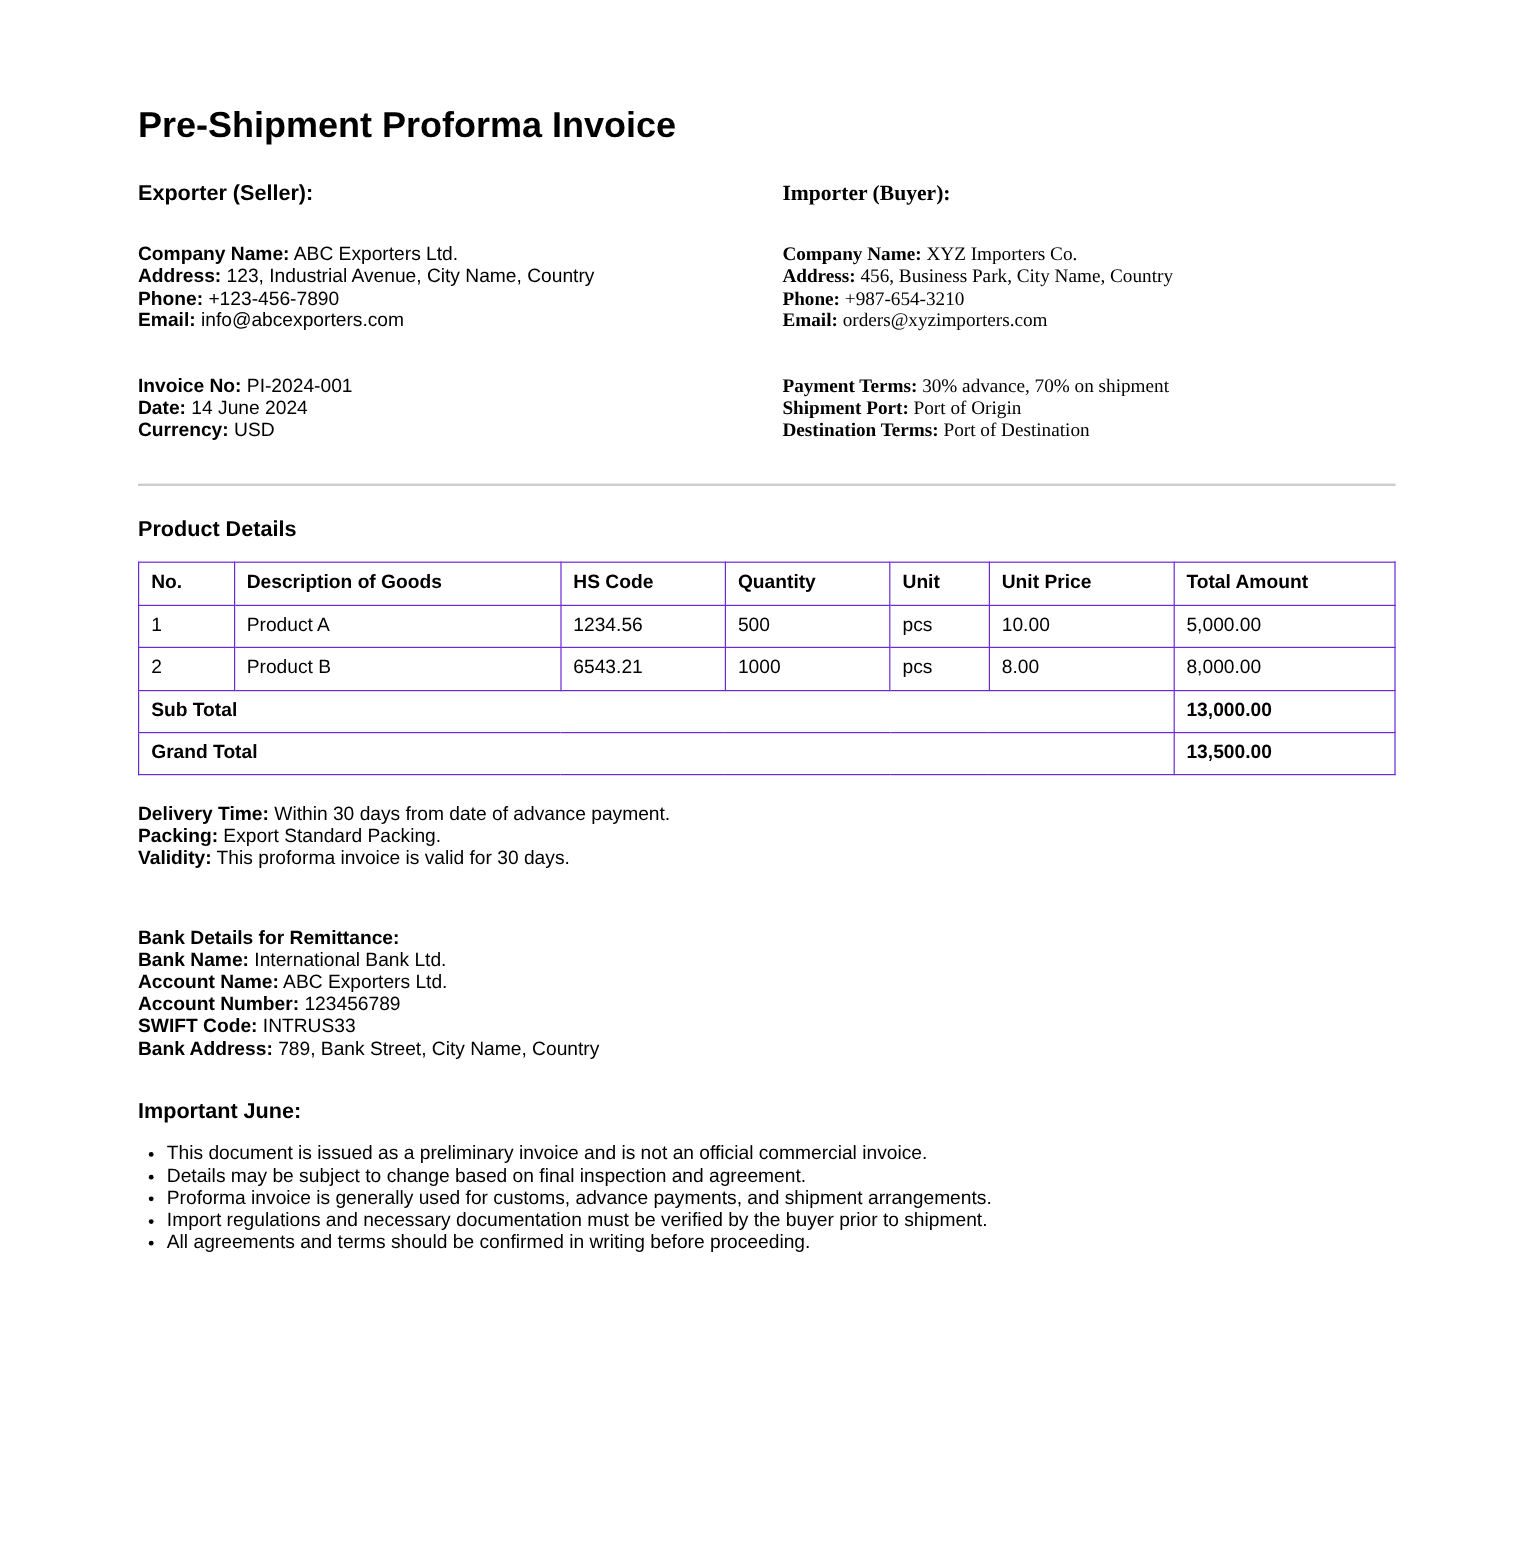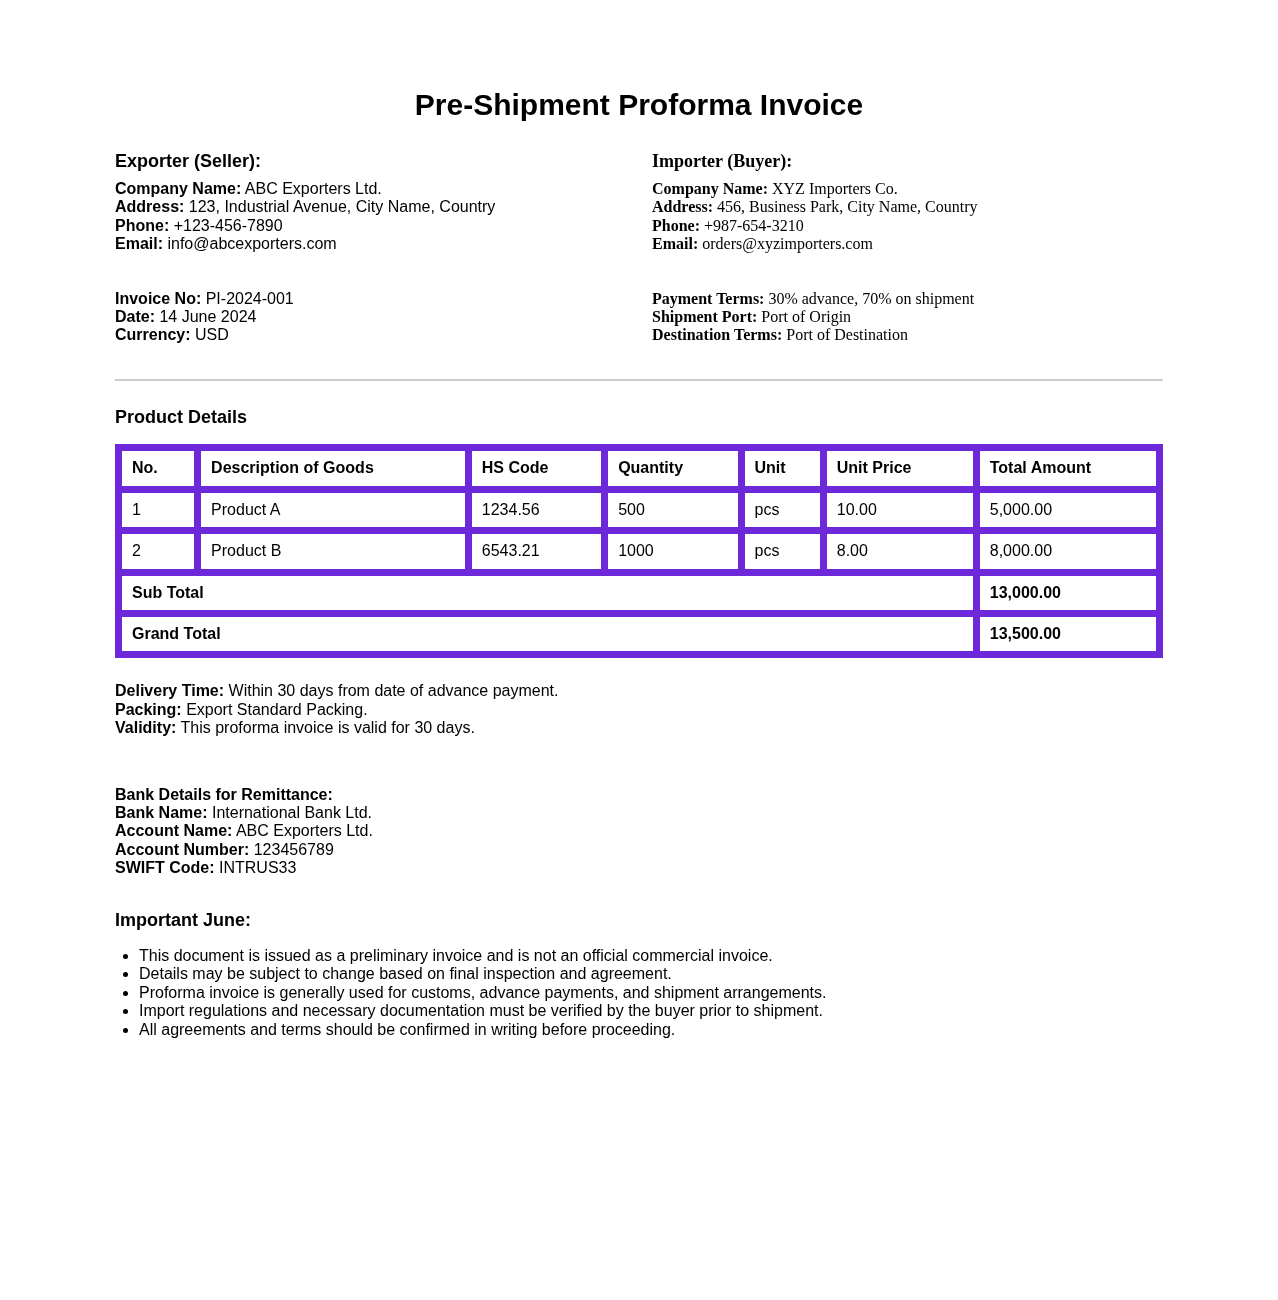--- a/index.html
+++ b/index.html
@@ -18,46 +18,45 @@
   .doc {
     width: 1048px;
     margin-left: 115px;
     padding-top: 88px;
   }
   h1.title {
     font-size: 30px;
     line-height: 1.15;
     font-weight: bold;
     margin: 0 0 28px 0;
-    text-align: center;
   }
   .cols { display: flex; }
   .col { width: 50%; box-sizing: border-box; }
   .col-right { padding-left: 13px; font-family: Liberation Serif, serif; }
   h2.sec {
     font-size: 18px;
     line-height: 1.2;
     font-weight: bold;
     margin: 0;
   }
-  .pblock { margin-top: 8px; }
+  .pblock { margin-top: 32px; }
   .pblock.meta { margin-top: 36px; }
   .fline { line-height: 1.15; }
   hr.rule {
     border: 0;
     border-top: 2px solid #cccccc;
     margin: 34px 0 0 0;
   }
   h2.products-heading { margin: 26px 0 16px 0; }
   table.products {
     width: 100%;
     border-collapse: collapse;
   }
   table.products th, table.products td {
-    border: 7px solid #6d28d9;
+    border: 1px solid #6d28d9;
     padding: 8px 10px;
     text-align: left;
     font-size: 16px;
     vertical-align: middle;
   }
   table.products th { font-weight: bold; }
   col.c-no { width: 7.6%; }
   col.c-desc { width: 26%; }
   col.c-hs { width: 13.1%; }
   col.c-qty { width: 13.1%; }
@@ -176,20 +175,21 @@
     <div class="fline"><strong>Packing:</strong> <span>Export Standard Packing.</span></div>
     <div class="fline"><strong>Validity:</strong> <span>This proforma invoice is valid for 30 days.</span></div>
   </div>
 
   <div class="bank-block">
     <div class="fline"><strong>Bank Details for Remittance:</strong></div>
     <div class="fline"><strong>Bank Name:</strong> <span>International Bank Ltd.</span></div>
     <div class="fline"><strong>Account Name:</strong> <span>ABC Exporters Ltd.</span></div>
     <div class="fline"><strong>Account Number:</strong> <span>123456789</span></div>
     <div class="fline"><strong>SWIFT Code:</strong> <span>INTRUS33</span></div>
+    <div class="fline"><strong>Bank Address:</strong> <span>789, Bank Street, City Name, Country</span></div>
   </div>
 
   <h2 class="sec notes-heading">Important June:</h2>
   <ul class="notes">
     <li>This document is issued as a preliminary invoice and is not an official commercial invoice.</li>
     <li>Details may be subject to change based on final inspection and agreement.</li>
     <li>Proforma invoice is generally used for customs, advance payments, and shipment arrangements.</li>
     <li>Import regulations and necessary documentation must be verified by the buyer prior to shipment.</li>
     <li>All agreements and terms should be confirmed in writing before proceeding.</li>
   </ul>

